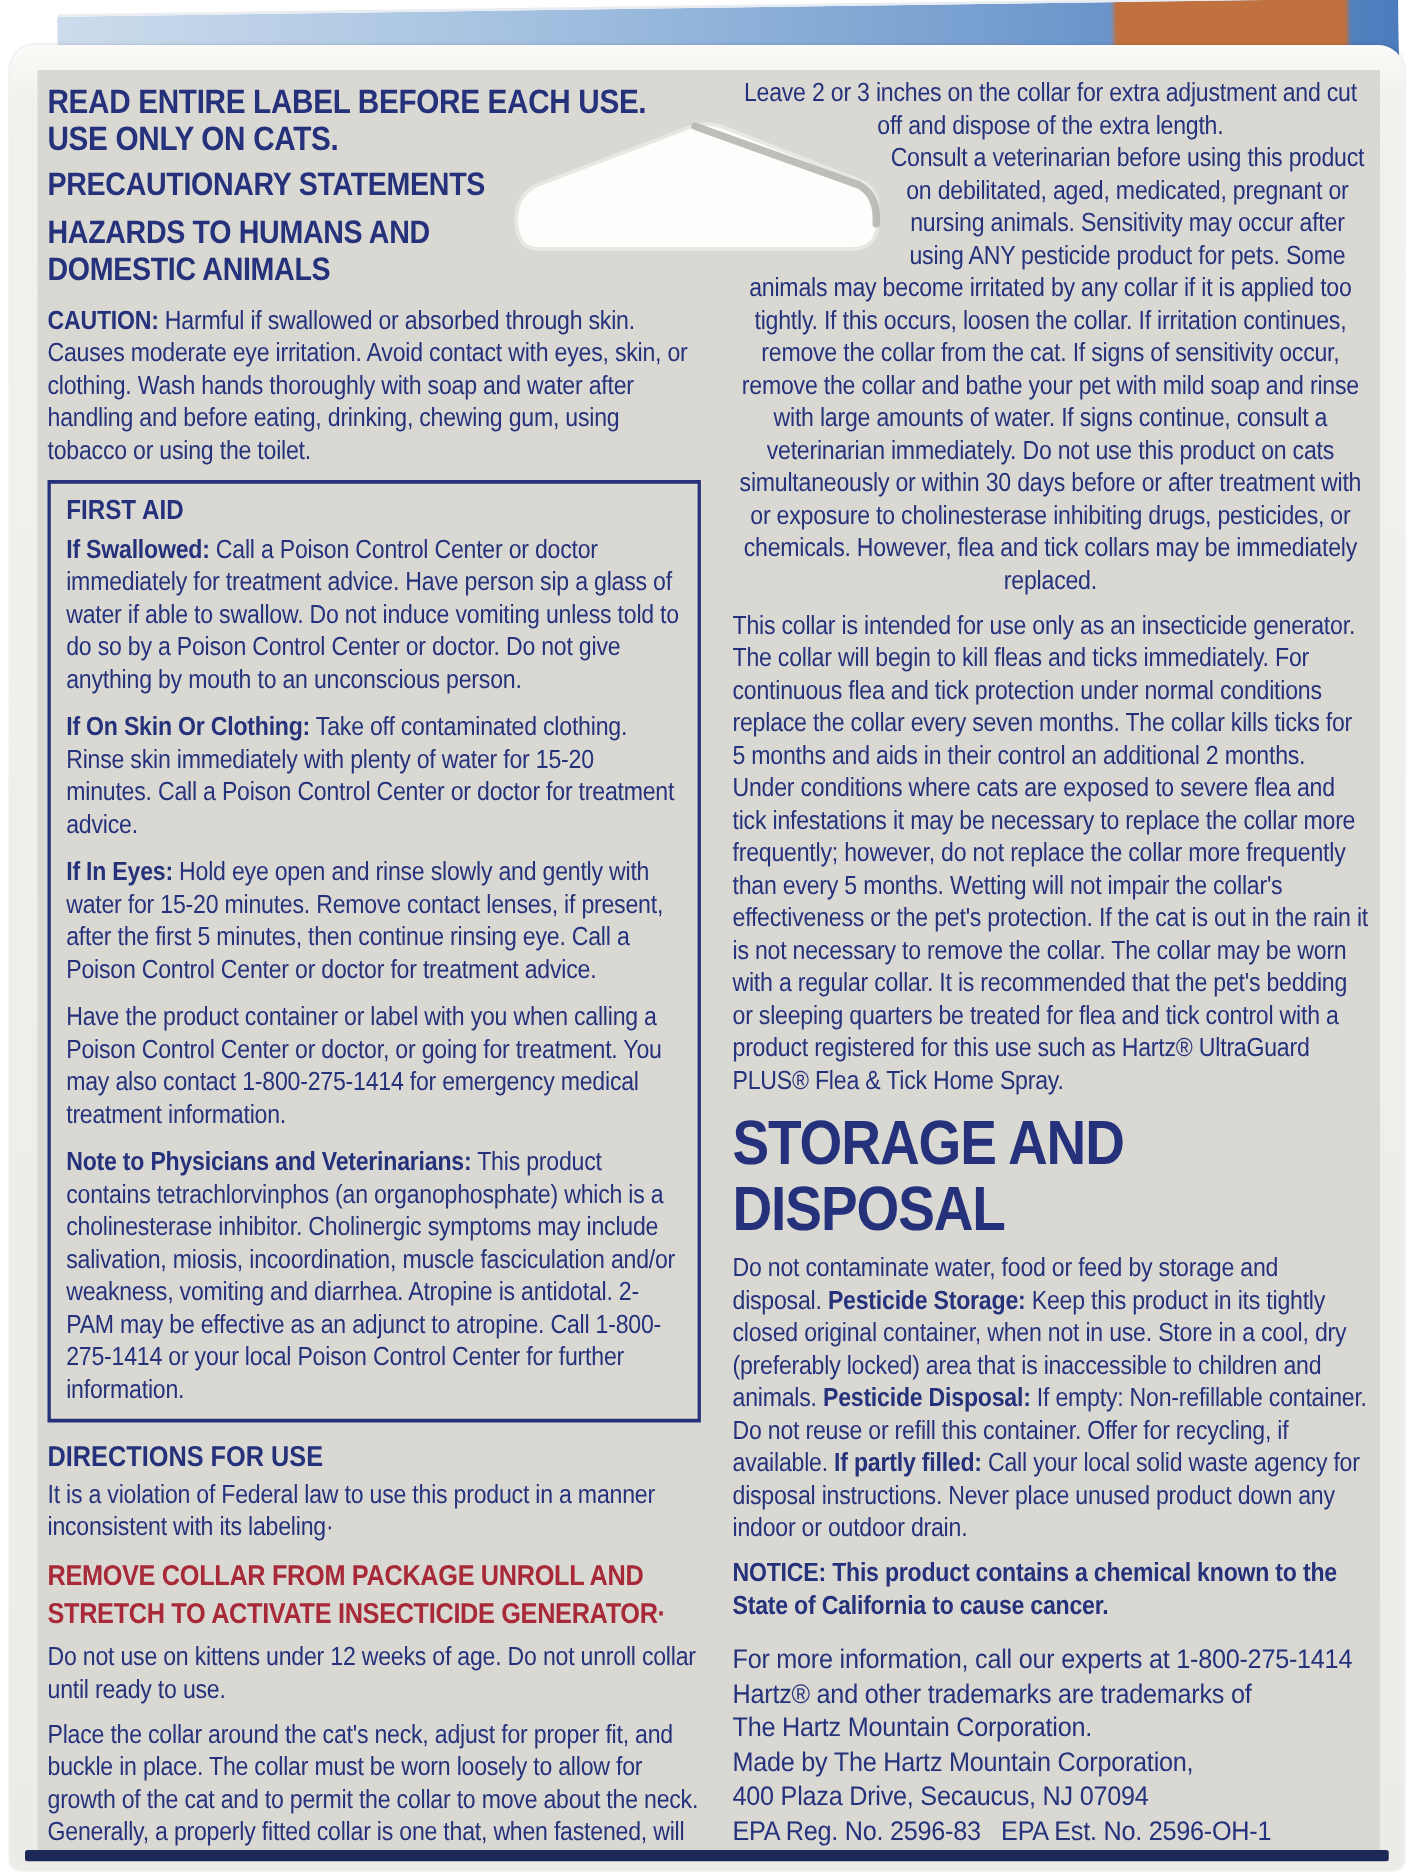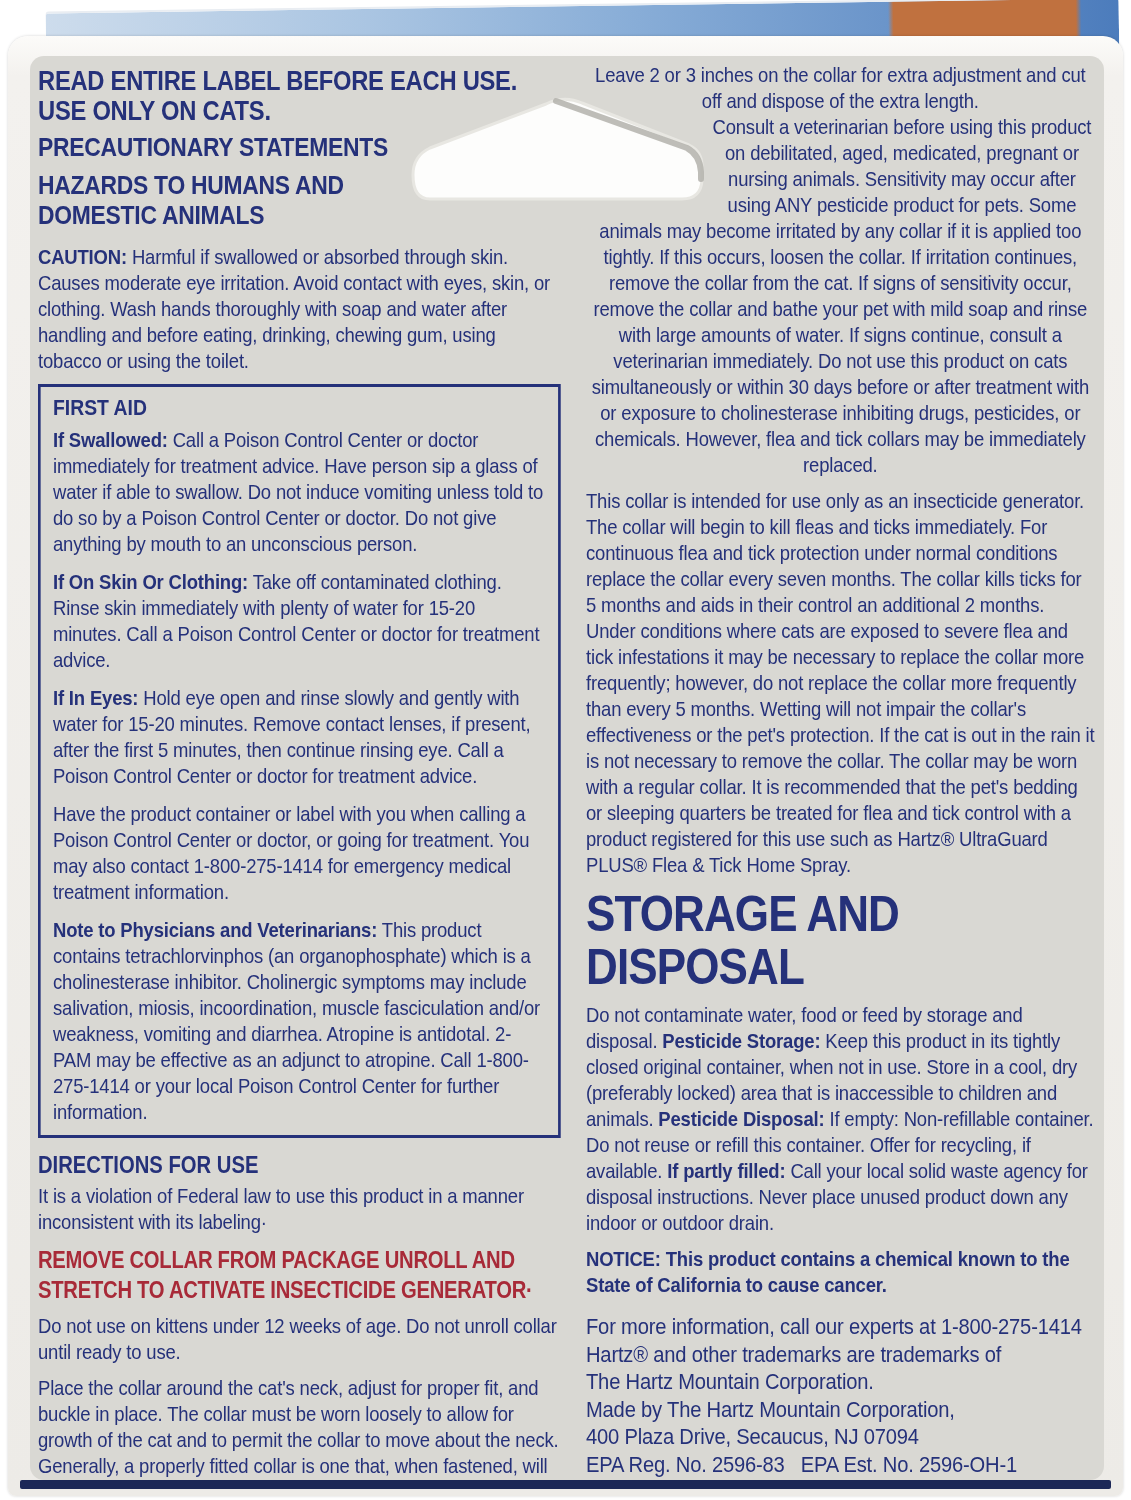--- a/index.html
+++ b/index.html
@@ -9,21 +9,21 @@
     transform:rotate(-0.8deg);border-radius:3px;
     background:
       linear-gradient(90deg,rgba(0,0,0,0) 0 78.5%, #c0713f 79% 96%, rgba(0,0,0,0) 96.5%),
       linear-gradient(90deg,#cddcec 0%,#aac5e2 30%,#88add7 55%,#6b95ca 78%,#4c7cbc 100%);
     box-shadow:0 -2px 0 #e9edf2;}
   
   .box{position:absolute;top:36px;left:8px;right:8px;bottom:4px;
     background:linear-gradient(180deg,#fcfbf9 0%,#f3f1ee 40px,#edebe7 100%);
     border-radius:20px 20px 8px 8px;box-shadow:0 0 3px rgba(0,0,0,.18);}
   .face{position:absolute;left:22px;top:20px;right:19px;bottom:16px;
-    background:#d9d8d3;border-radius:14px;overflow:hidden;}
+    background:#d9d8d3;border-radius:0;overflow:hidden;}
   .bottom-edge{position:absolute;left:12px;right:12px;bottom:7px;height:9px;
     background:#1c2857;border-radius:2px;}
   
   .hole{position:absolute;left:406px;top:86px;z-index:6;}
   
   .columns{display:flex;gap:24px;padding:6px 0 0 8px;}
   .col-left{width:524px;flex:0 0 524px;}
   .col-right{width:508px;flex:0 0 508px;}
   .cond{transform:scaleX(0.88);transform-origin:0 0;}
   .left-inner{width:596px;}

